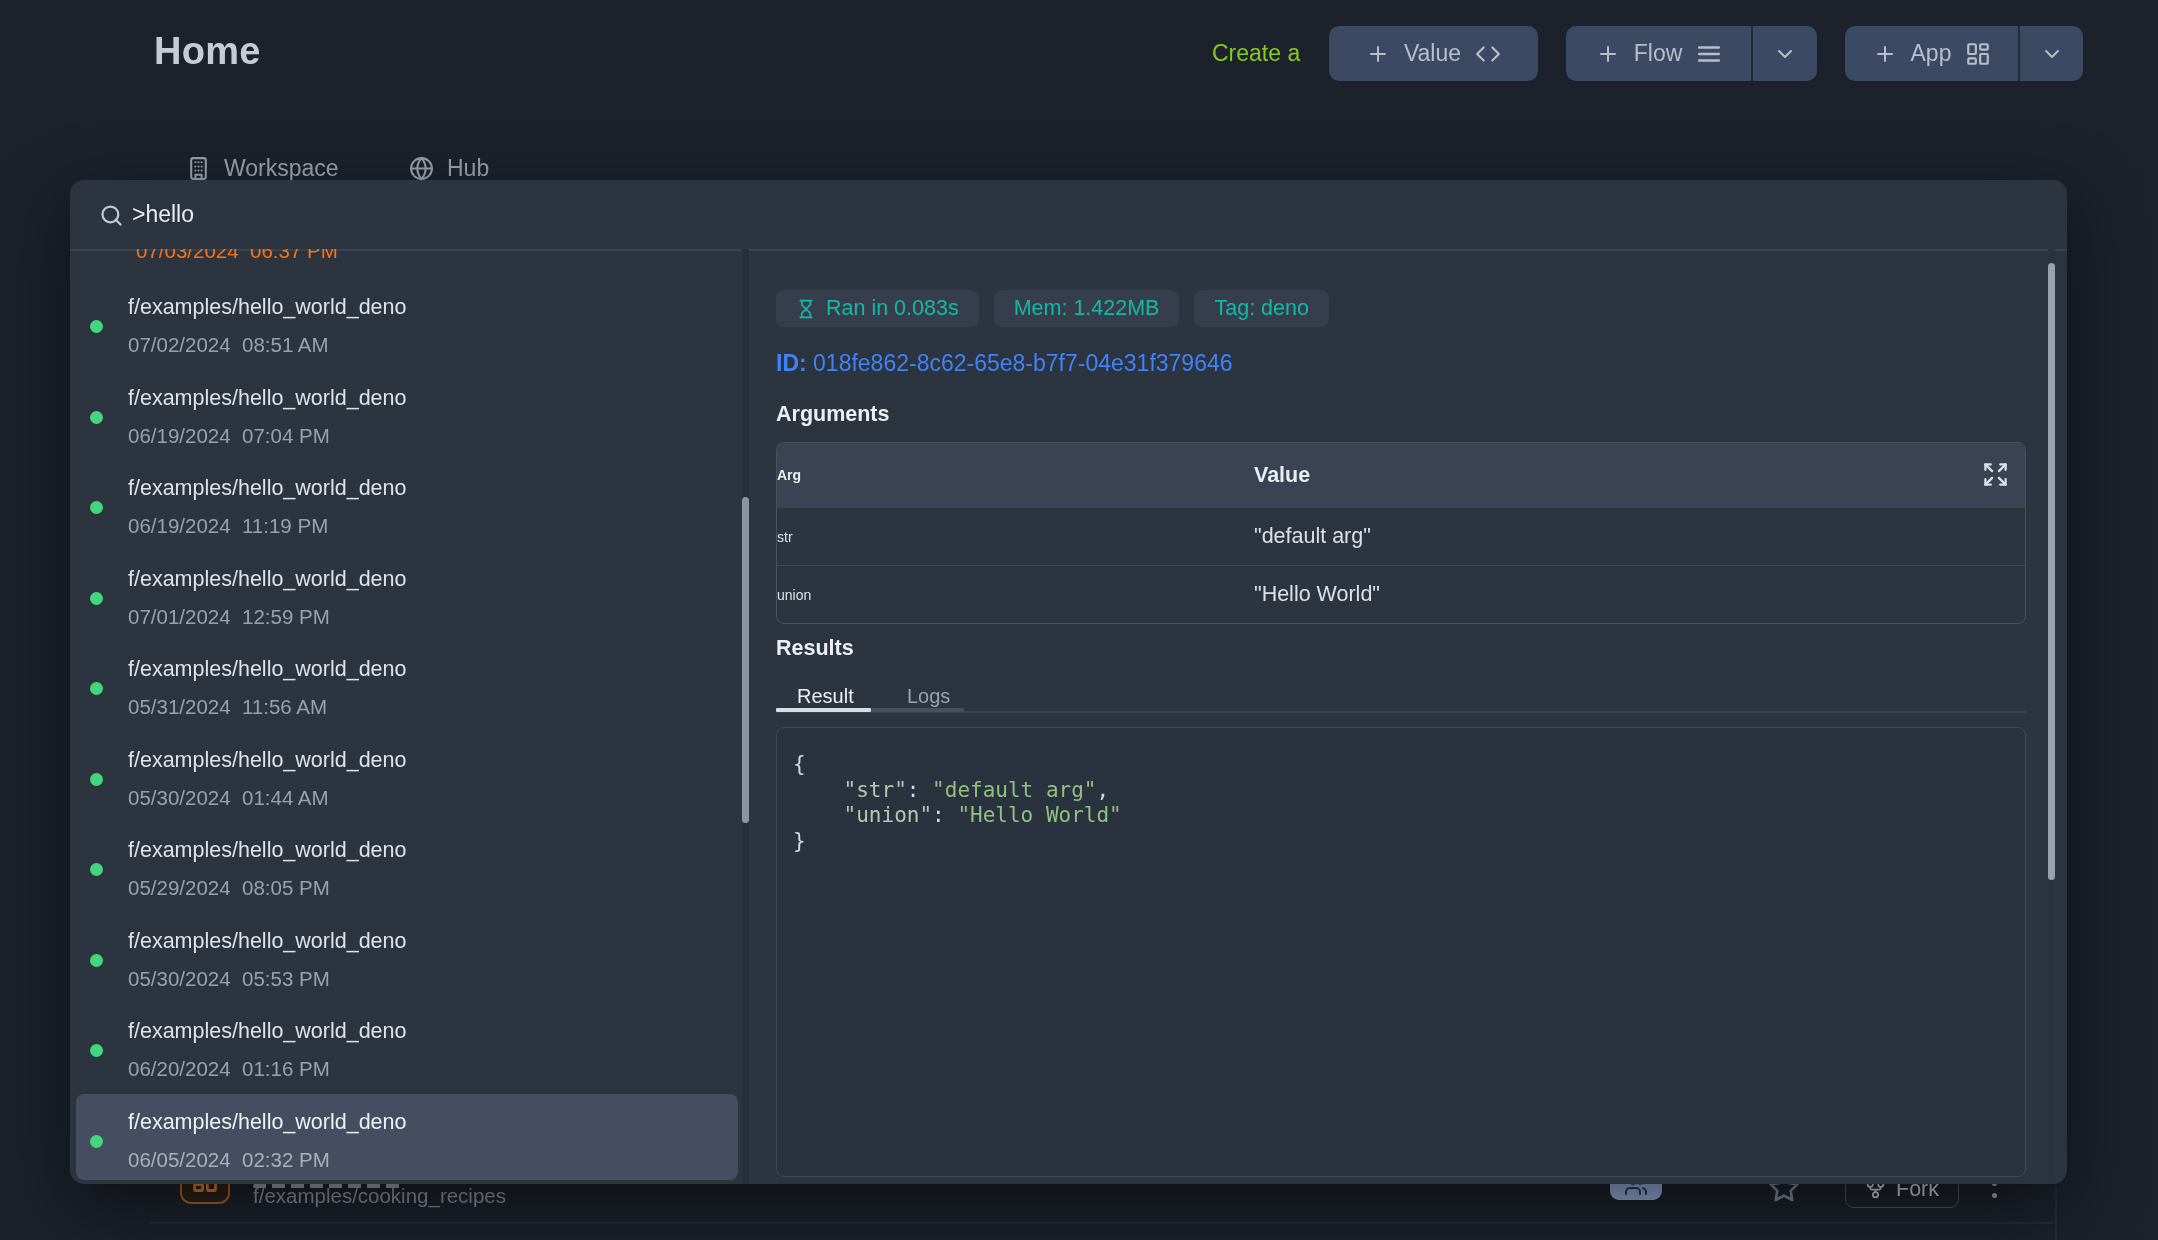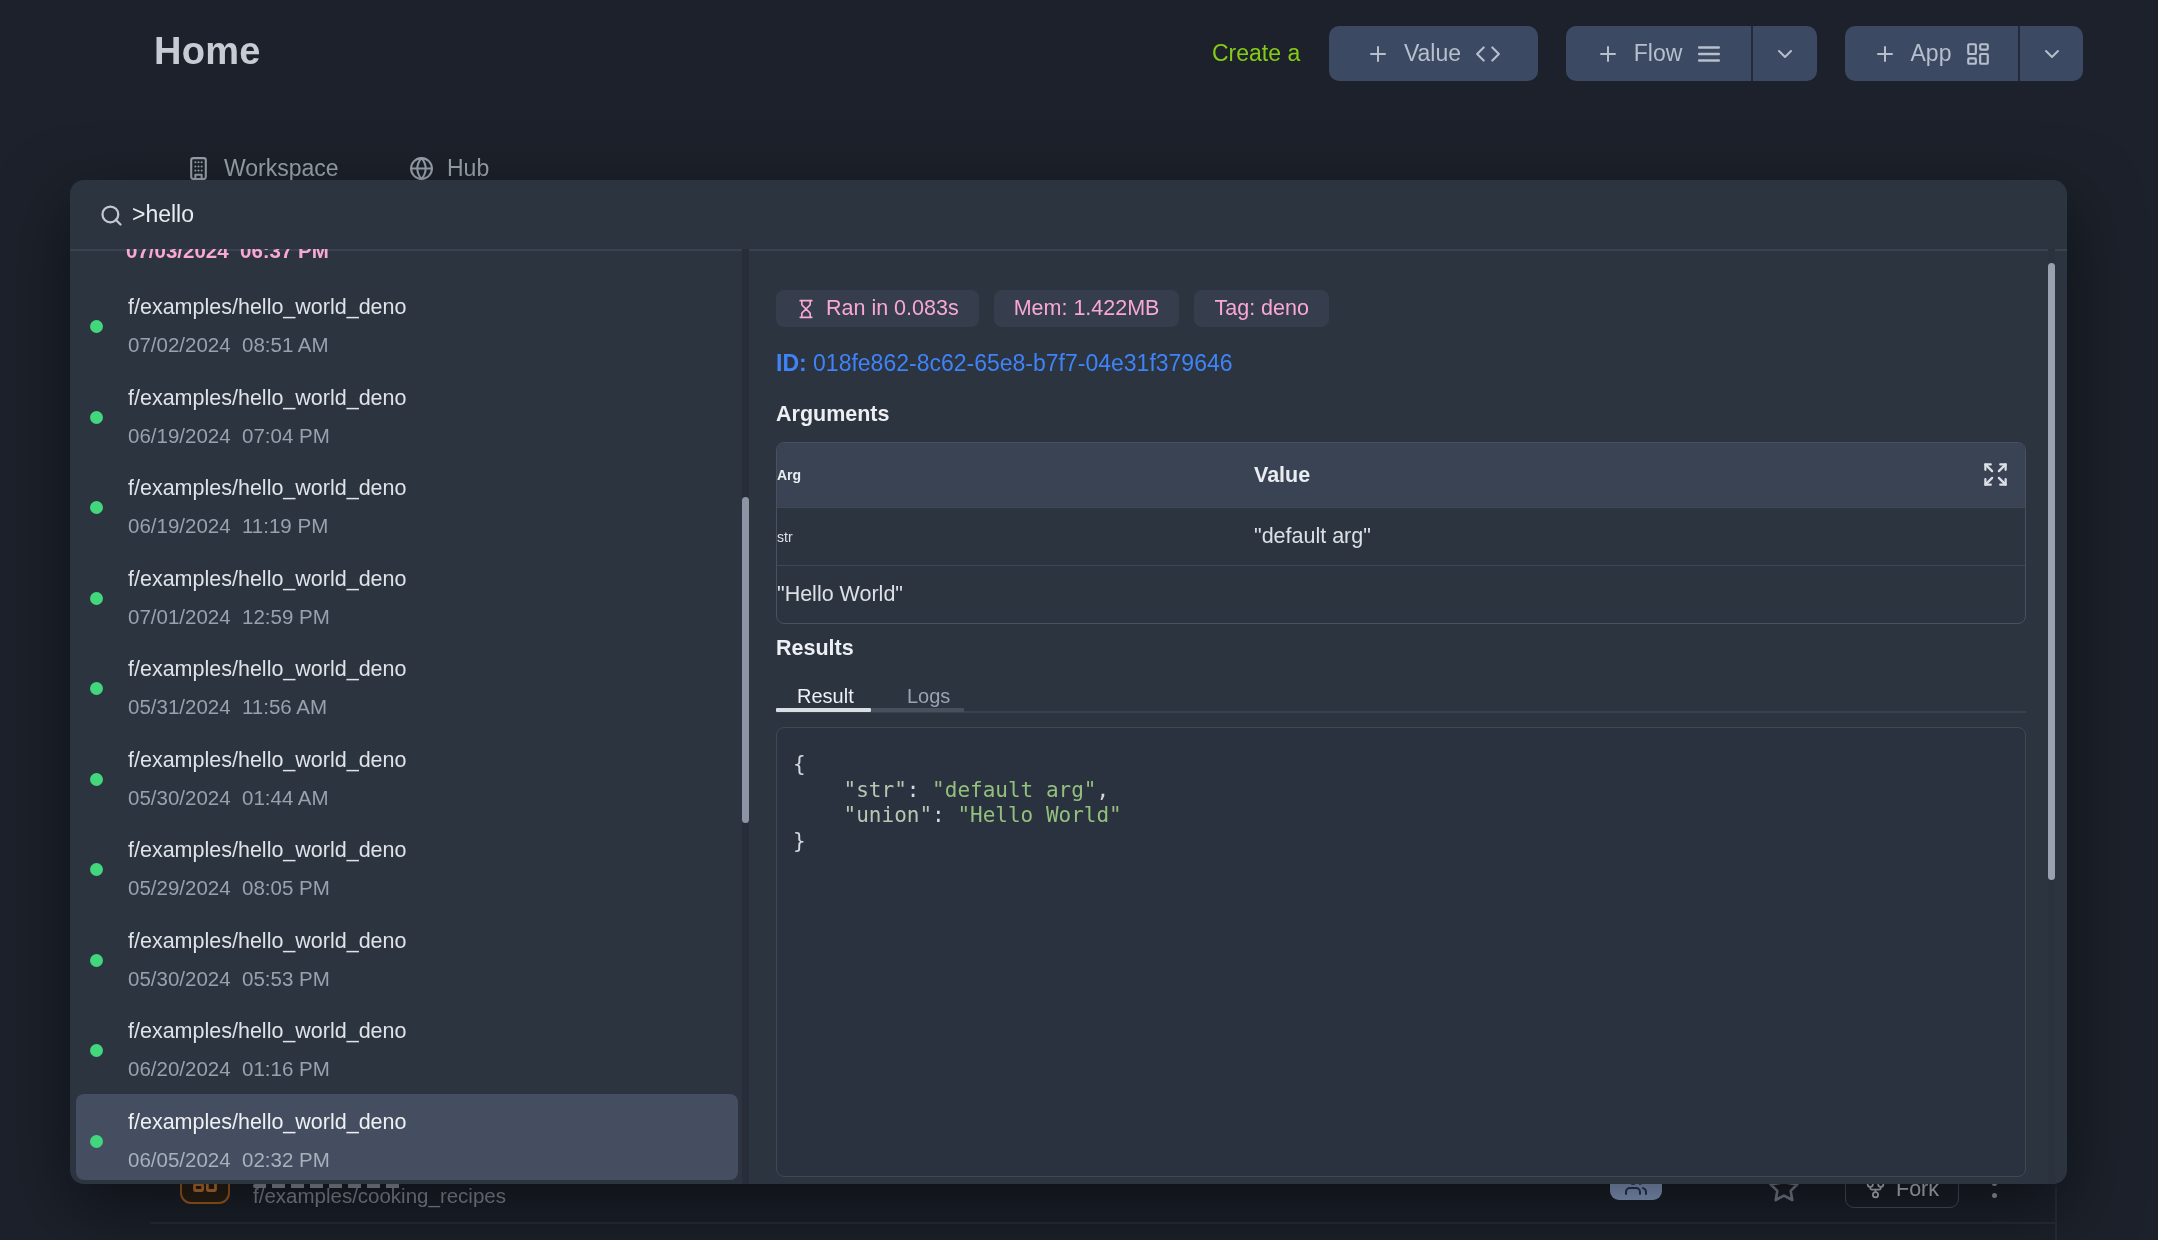--- a/index.html
+++ b/index.html
@@ -57,35 +57,35 @@
   }
   .search-icon { left:28px; top:22px; color:#c3c8d0; }
   .search-input {
     left:62px; top:14px; width:1000px; height:40px; background:transparent; border:none; outline:none;
     color:#e9ebee; font-size:23px; font-family:"Liberation Sans", sans-serif; font-weight:500;
   }
   .search-divider { left:0; top:69px; width:100%; height:1.5px; background:#3a4250; }
 
   
   .run-list { left:0; top:69px; width:674px; height:935px; overflow:hidden; }
-  .partial-date { left:56px; top:-12px; font-size:20.5px; color:#f9a8d4; line-height:28px; white-space:pre;font-weight:bold; }
+  .partial-date { left:66px; top:-12px; font-size:20.5px; color:#f97316; line-height:28px; white-space:pre; }
   .run-item { position:absolute; left:0; width:100%; height:96px; cursor:pointer; }
   .run-item .dot { position:absolute; left:20px; top:57px; width:13px; height:13px; border-radius:50%; background:#42d77d; }
   .run-item .rt { position:absolute; left:58px; top:29px; font-size:21.5px; color:#dfe2e7; line-height:30px; }
   .run-item .rd { position:absolute; left:58px; top:67px; font-size:20.5px; color:#98a1ad; line-height:30px; white-space:pre; }
   .run-item.selected::before { content:''; position:absolute; left:6px; top:16px; width:662px; height:86px;
                                background:#454e60; border-radius:8px; z-index:-1; }
   .run-item.selected .rt { color:#eef0f3; }
   .run-item.selected .rd { color:#a8b0bc; }
   .left-scroll-track { left:672px; top:69px; width:7px; height:935px; background:#272e39; }
   .left-scroll-thumb { left:672px; top:317px; width:7px; height:326px; border-radius:4px; background:#8d95a4; cursor:grab; }
 
   
   .badges { left:706px; top:110px; display:flex; gap:15px; }
-  .badge { height:37px; border-radius:8px; background:#363e4d; color:#f9a8d4; font-size:21.5px;
+  .badge { height:37px; border-radius:8px; background:#363e4d; color:#14b8a6; font-size:21.5px;
            display:flex; align-items:center; gap:10px; padding:0 20px; }
   .id-row { left:706px; top:170px; font-size:23px; color:#3f83f8; cursor:pointer; }
   .id-row b { font-weight:700; }
   .sec-label { font-size:21.5px; font-weight:700; color:#edeff2; }
   .lbl-arguments { left:706px; top:222px; }
   .lbl-results { left:706px; top:456px; }
 
   .args-table { left:706px; top:262px; width:1250px; height:182px; border:1.5px solid #485160; border-radius:8px; overflow:hidden; }
   .args-head { position:relative; height:64px; background:#3a4353; display:flex; align-items:center; }
   .args-row { position:relative; height:58px; display:flex; align-items:center; border-top:1.5px solid #3e4757; }
@@ -359,20 +359,21 @@
               <path d="M9 9 3 3"></path>
             </svg>
         </span>
       </div>
       <div id="args-body">
           <div class="args-row">
             <div class="col-arg">str</div>
             <div class="col-val">"default arg"</div>
           </div>
           <div class="args-row">
+            <div class="col-arg">union</div>
             <div class="col-val">"Hello World"</div>
           </div>
         </div>
     </div>
 
     <div class="abs sec-label lbl-results">Results</div>
 
     <div class="abs restab restab-result">Result</div>
     <div class="abs restab restab-logs">Logs</div>
     <div class="abs tab-hairline"></div>

